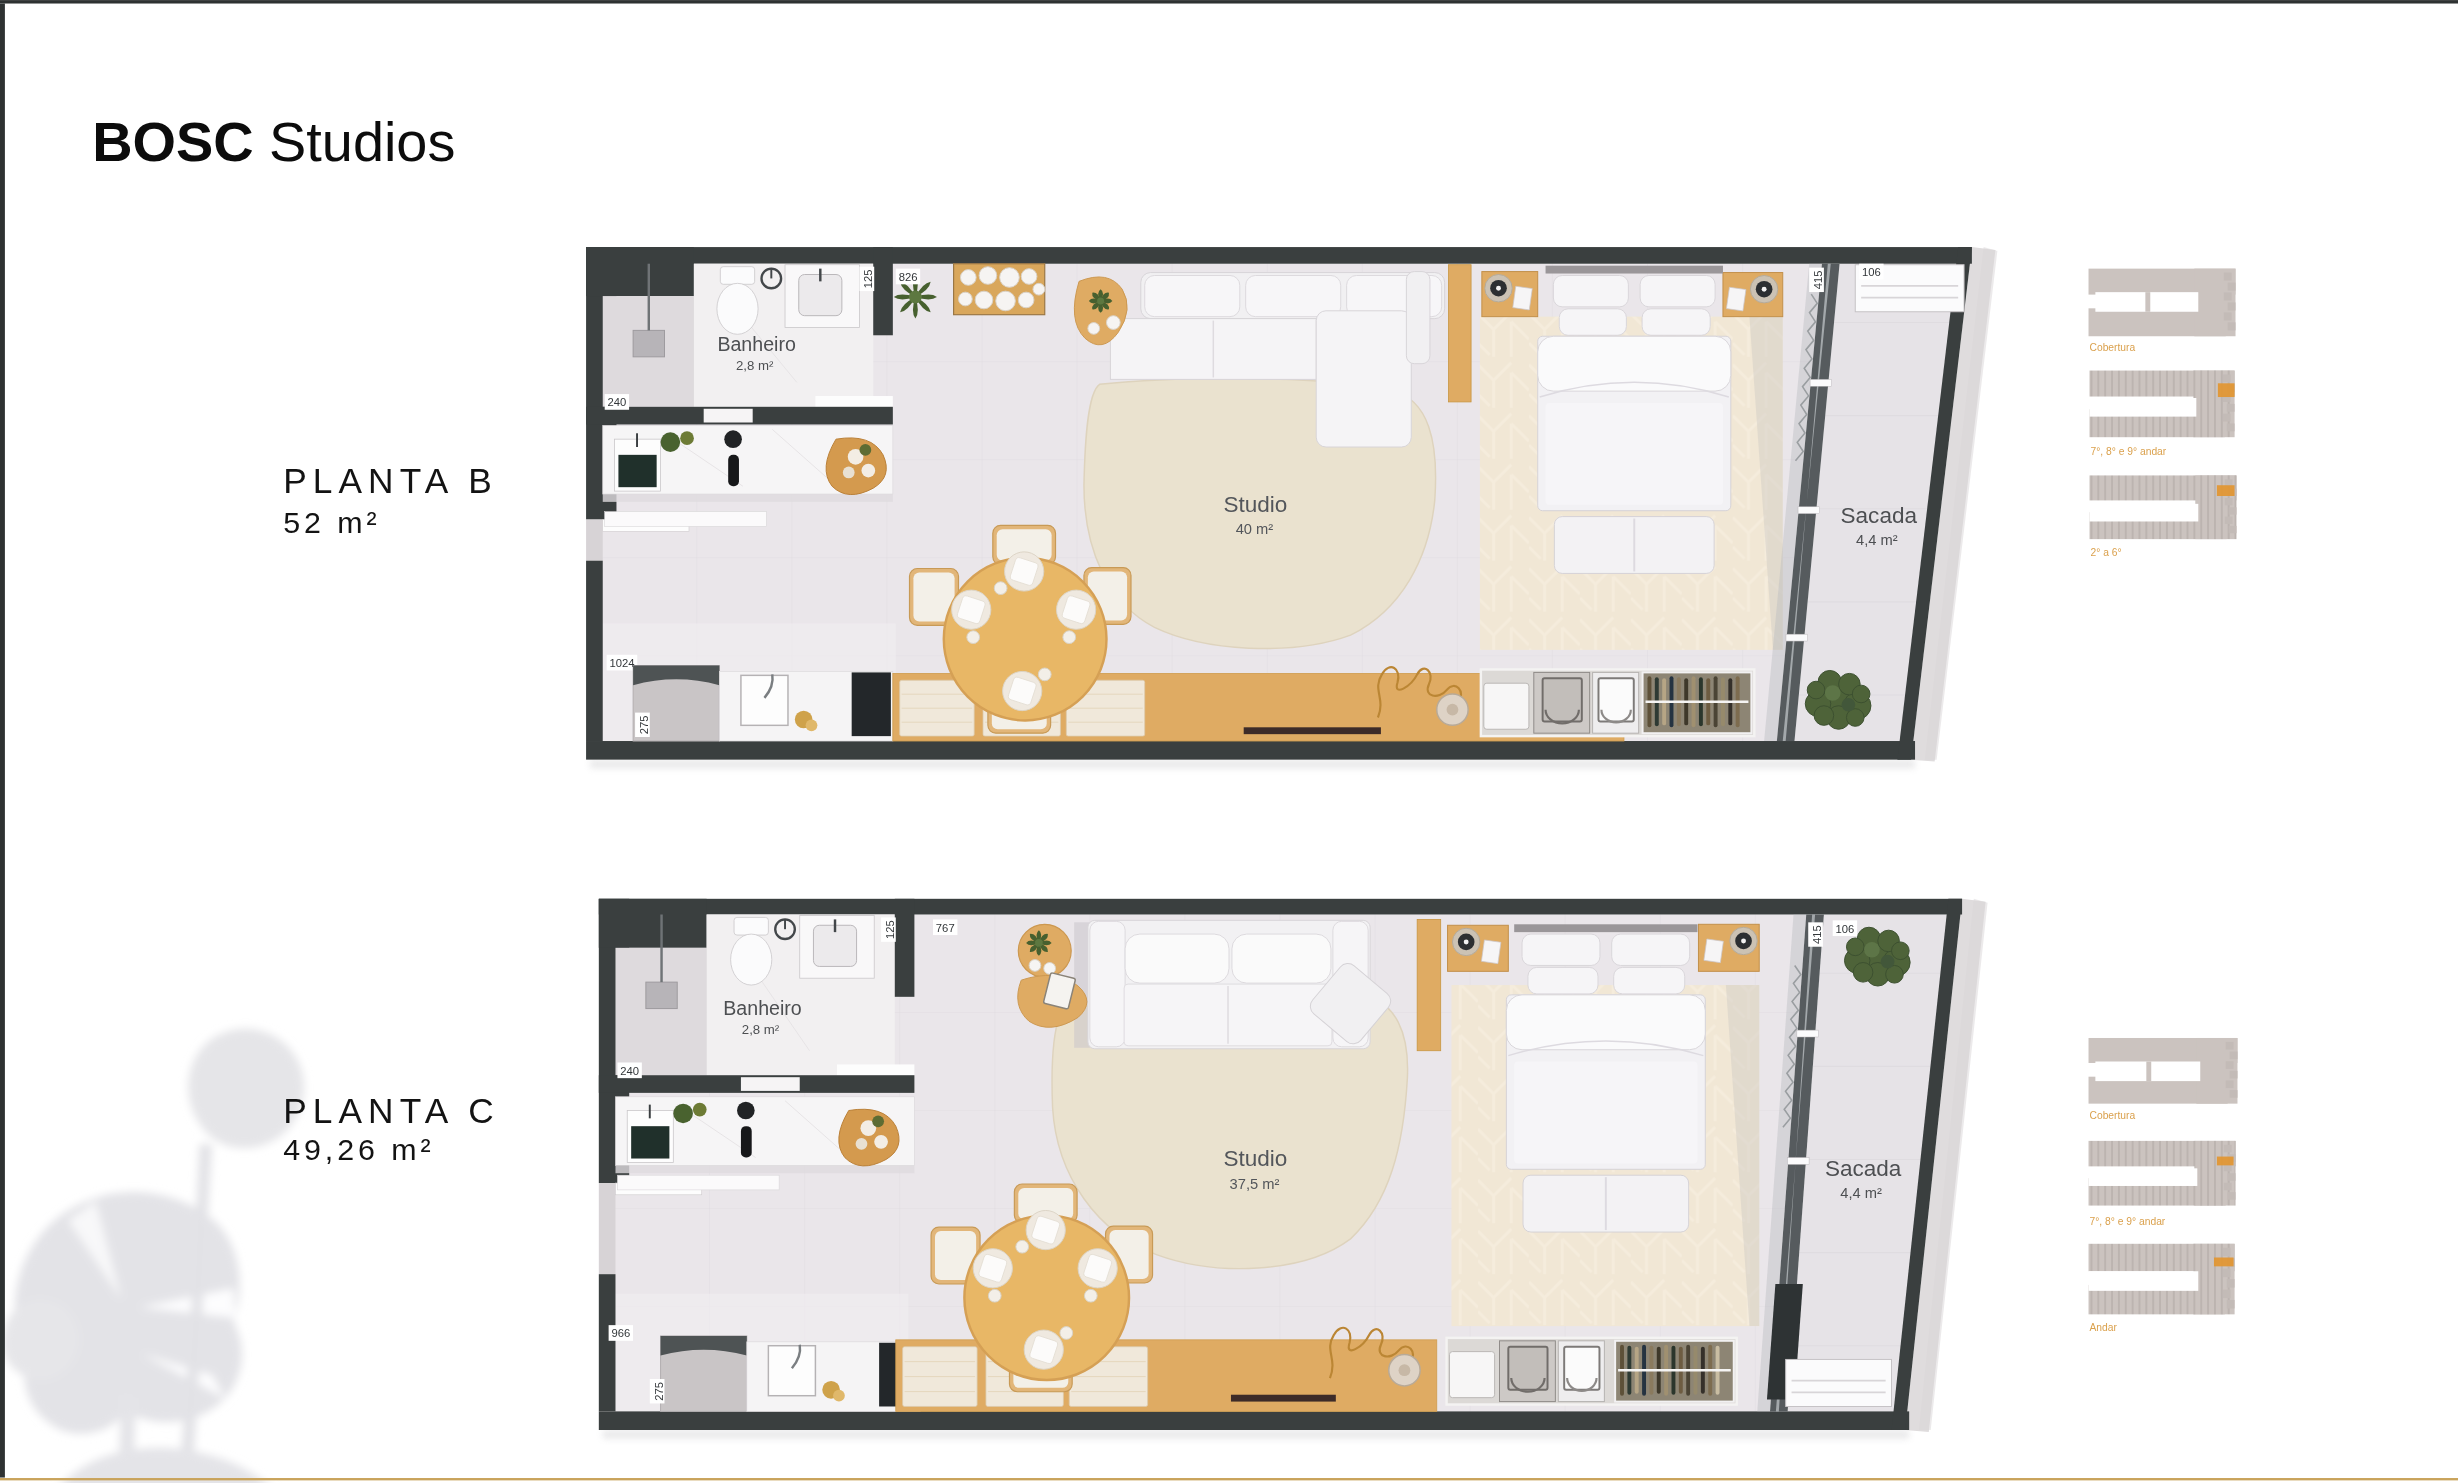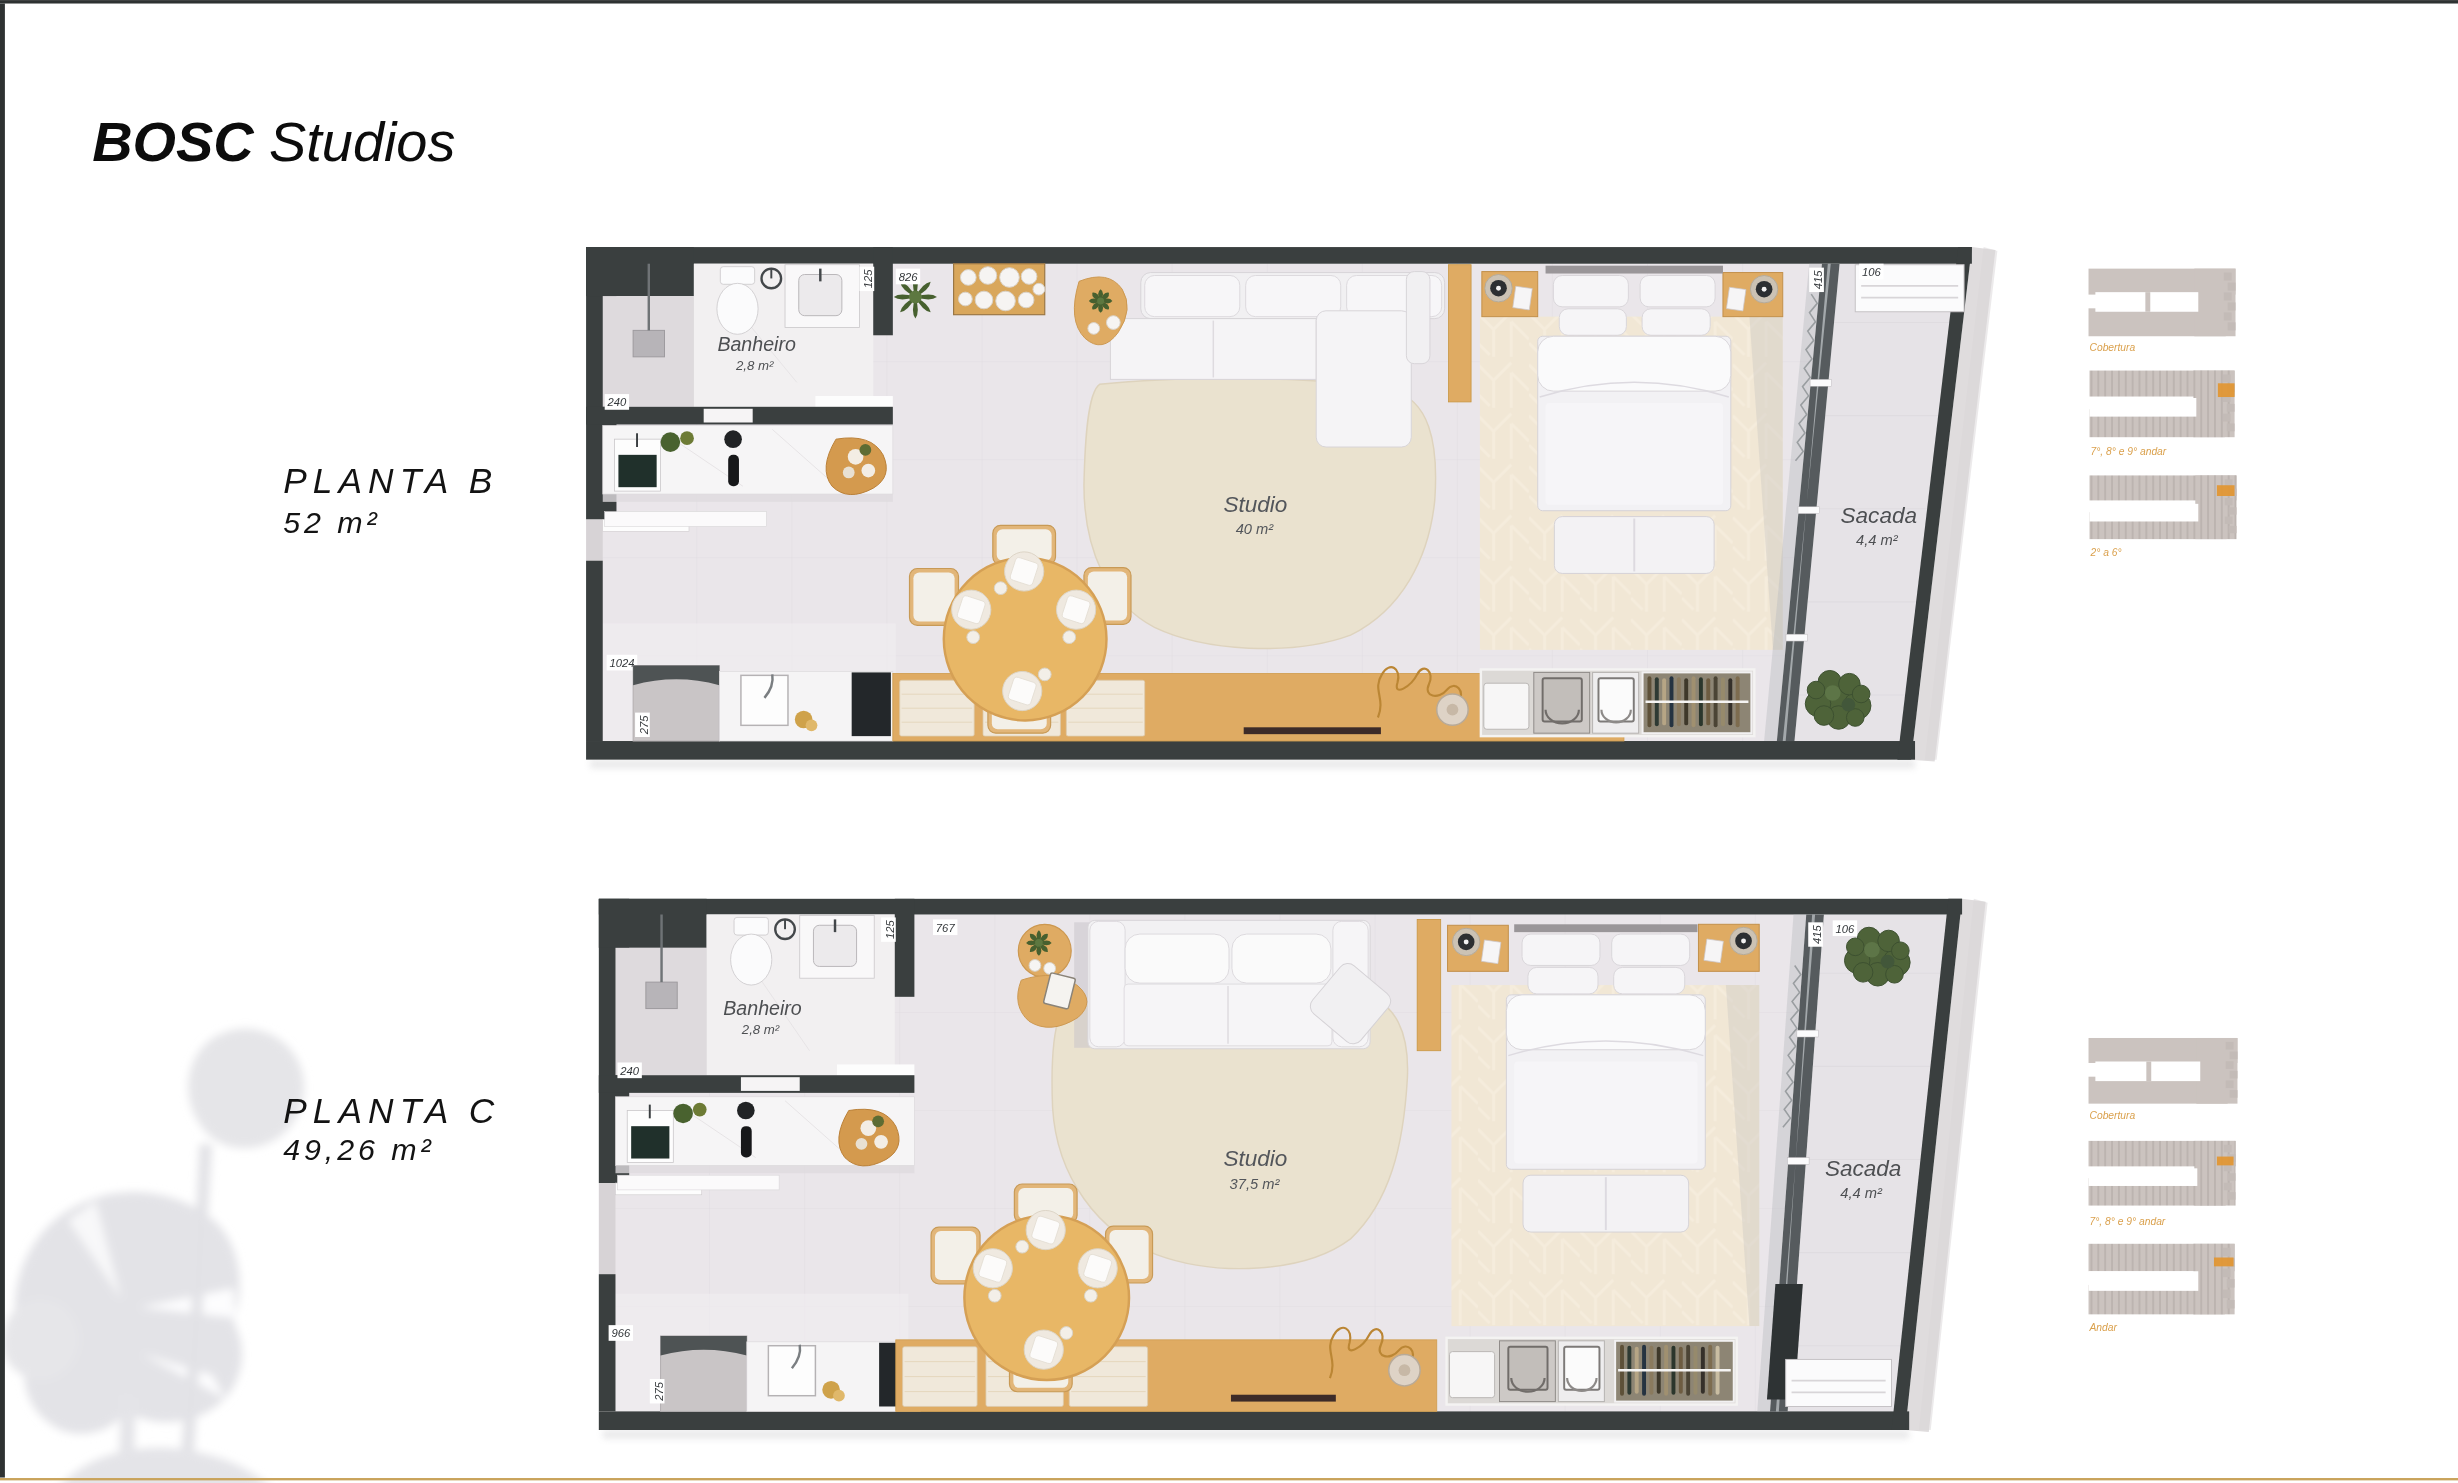--- a/index.html
+++ b/index.html
@@ -1,15 +1,15 @@
 <!DOCTYPE html>
 <html><head><meta charset="utf-8">
 <style>
 html,body{margin:0;padding:0;background:#fff;}
-.page{width:2458px;height:1484px;position:relative;overflow:hidden;font-family:"Liberation Sans",sans-serif;font-style:italic;}
+.page{width:2458px;height:1484px;position:relative;overflow:hidden;font-family:"Liberation Sans",sans-serif;}
 </style></head>
 <body>
 <div class="page">
 <svg width="2458" height="1484" viewBox="0 0 2508 1514">
       <defs>
         <pattern id="chev" width="52" height="52" patternUnits="userSpaceOnUse">
           <path d="M0 8 L16 24 L16 52 M16 24 L34 6 M34 16 L52 34 M34 16 L34 52 M0 38 L12 50" fill="none" stroke="#f8f0e2" stroke-width="3"></path>
         </pattern>
         <pattern id="hatch" width="7" height="20" patternUnits="userSpaceOnUse">
           <rect width="7" height="20" fill="#cbc3bf"></rect>

